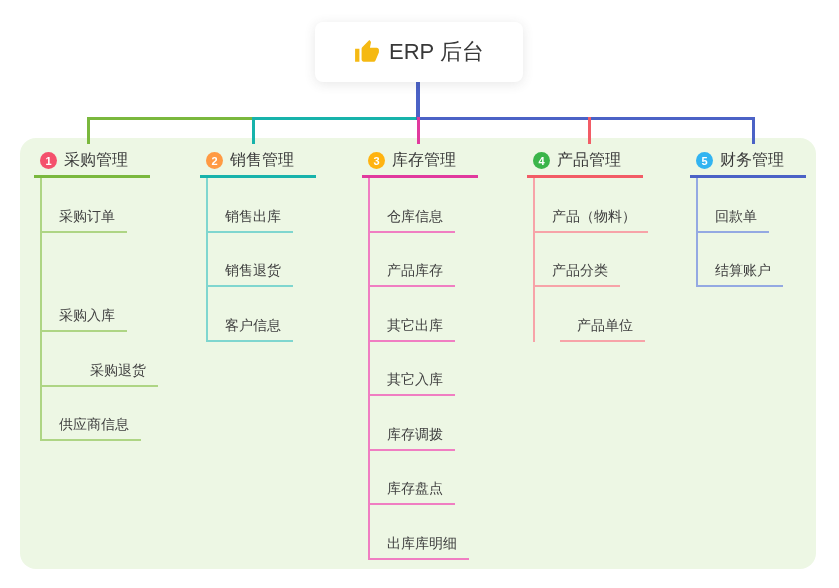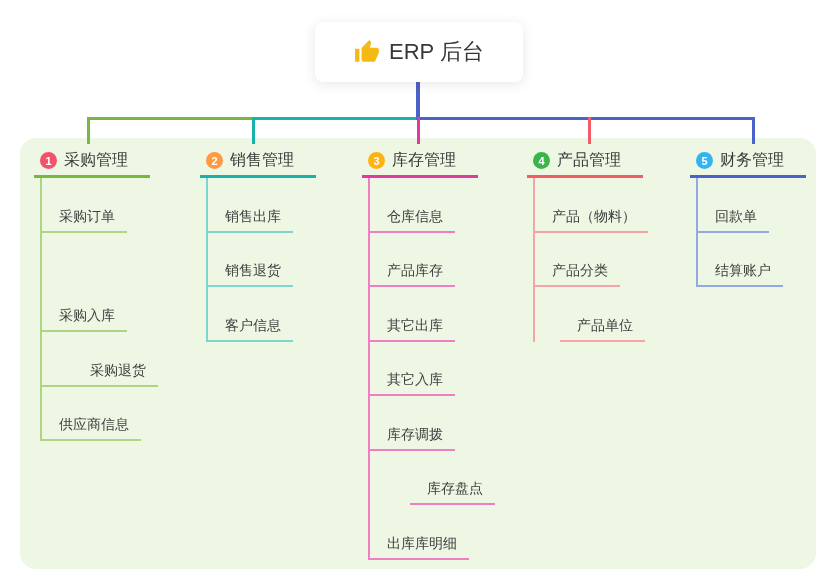--- a/index.html
+++ b/index.html
@@ -114,21 +114,21 @@
         <div class="branch-label" style="border-bottom-color: rgb(225, 58, 158);">
           <span class="badge" style="background: rgb(255, 179, 16);">3</span>
           <span>库存管理</span>
         </div>
         <div class="children" style="border-left-color: rgb(240, 126, 194);">
           <div class="child" style="border-bottom-color: rgb(240, 126, 194);">仓库信息</div>
           <div class="child" style="border-bottom-color: rgb(240, 126, 194);">产品库存</div>
           <div class="child" style="border-bottom-color: rgb(240, 126, 194);">其它出库</div>
           <div class="child" style="border-bottom-color: rgb(240, 126, 194);">其它入库</div>
           <div class="child" style="border-bottom-color: rgb(240, 126, 194);">库存调拨</div>
-          <div class="child" style="border-bottom-color: rgb(240, 126, 194); margin-left: 40px;">库存盘点</div>
+          <div class="child" style="border-bottom-color: rgb(240, 126, 194);">库存盘点</div>
           <div class="child" style="border-bottom-color: rgb(240, 126, 194);">出库库明细</div>
         </div>
       </div>
       <div class="branch" style="left: 527px; top: 148px;">
         <div class="branch-label" style="border-bottom-color: rgb(242, 92, 102);">
           <span class="badge" style="background: rgb(59, 181, 74);">4</span>
           <span>产品管理</span>
         </div>
         <div class="children" style="border-left-color: rgb(247, 163, 168);">
           <div class="child" style="border-bottom-color: rgb(247, 163, 168);">产品（物料）</div>

